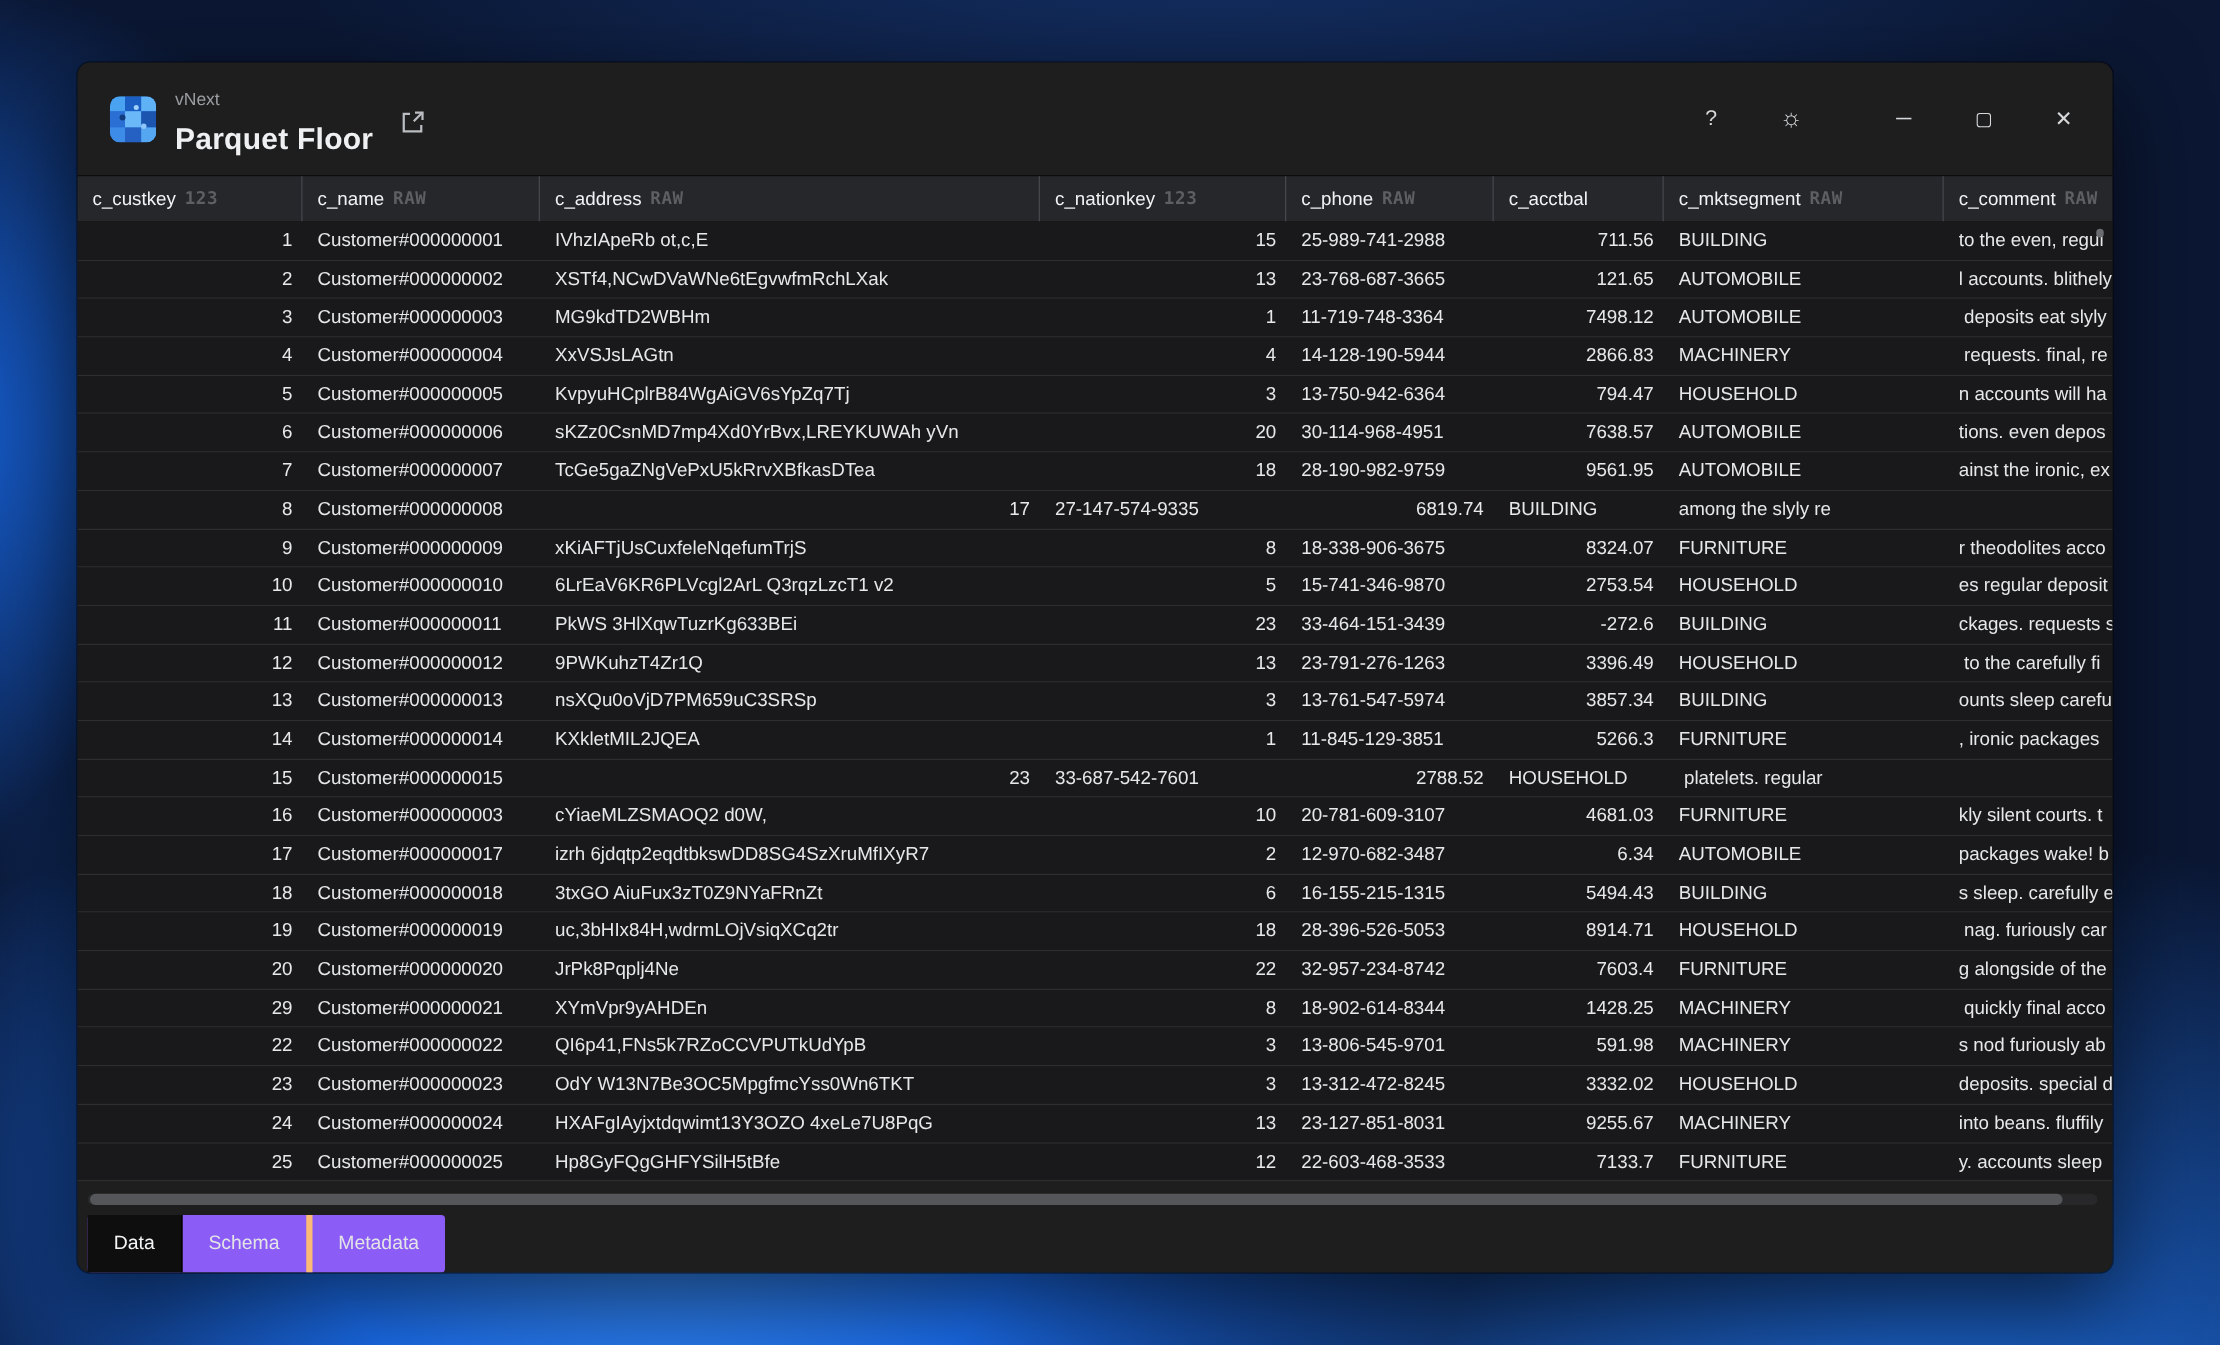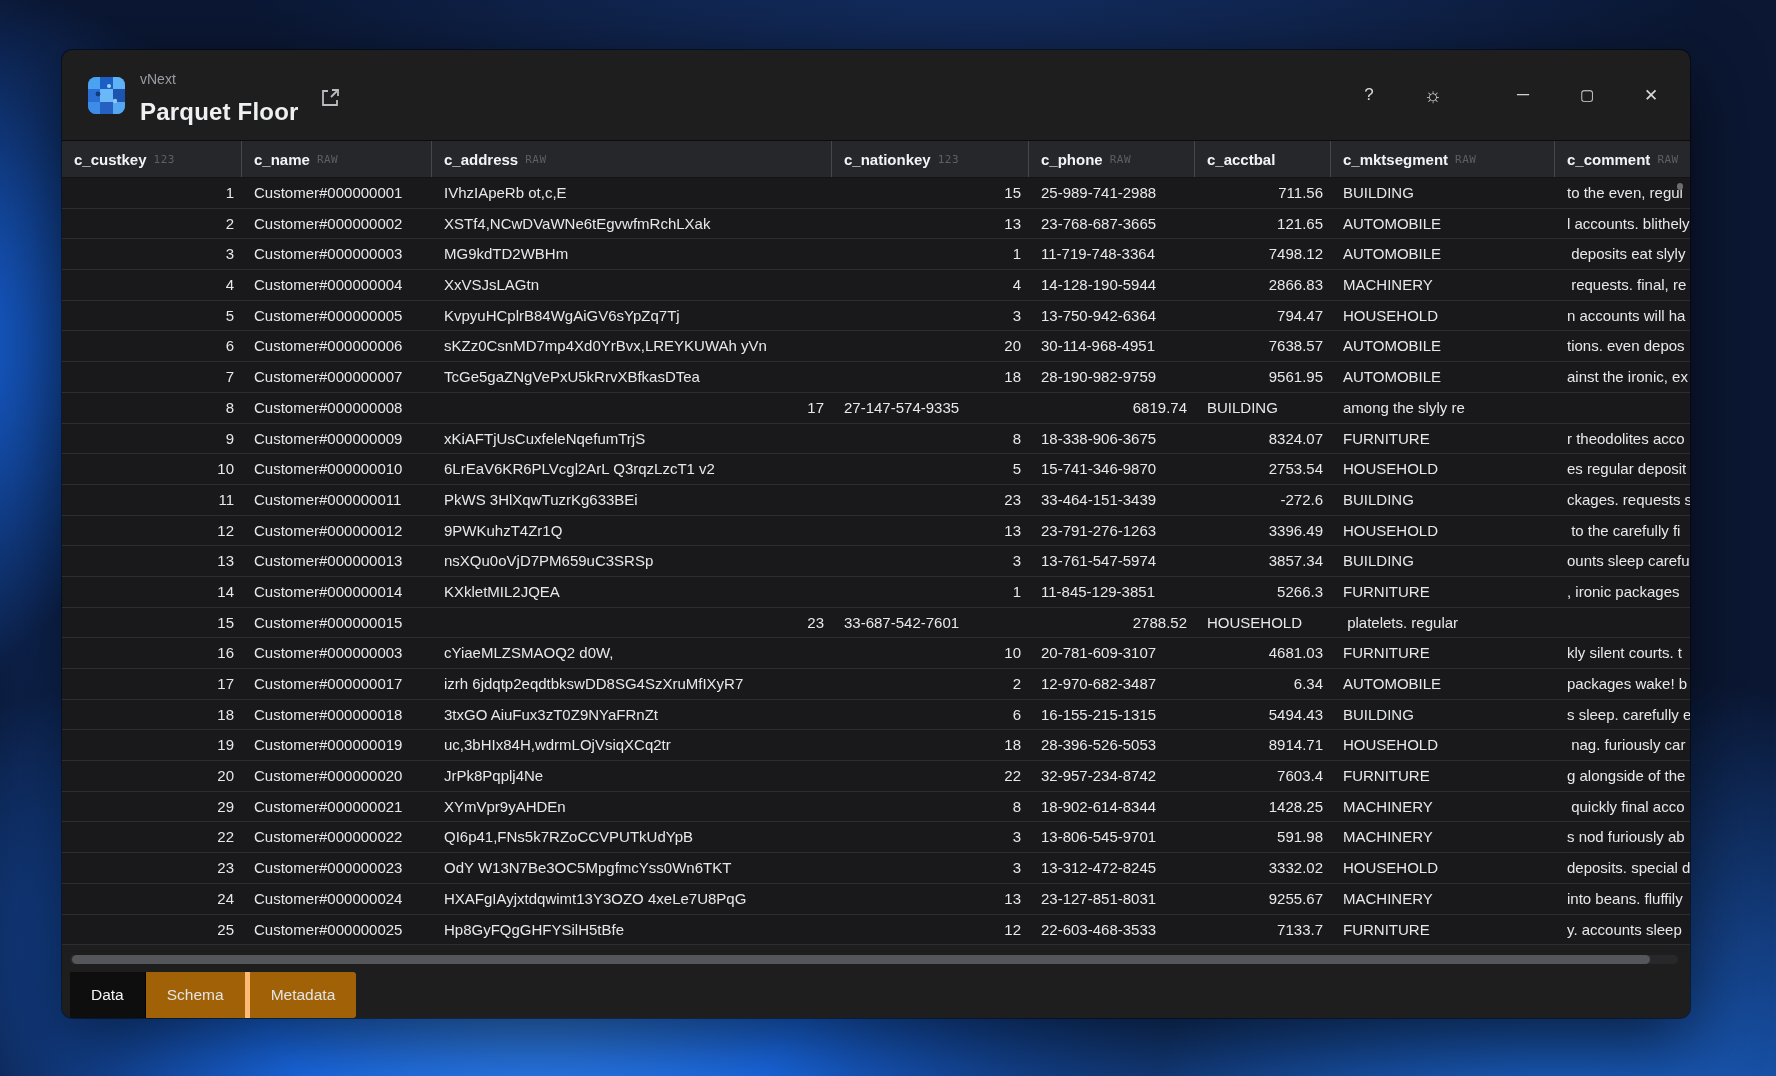--- a/index.html
+++ b/index.html
@@ -34,34 +34,34 @@
   .ctrl.min{margin-right:30px;}
   .ctrl.max{margin-right:30px;font-size:15px;}
   .ctrl.close{margin-right:22px;}
   
   .table{position:absolute;left:0;top:90px;width:100%;--cols:180px 190px 400px 197px 166px 136px 224px minmax(0,1fr);}
   .t-head{display:grid;grid-template-columns:var(--cols);height:36px;background:#26272b;
           border-top:1px solid #0c0c0d;border-bottom:1px solid #141415;}
   .h-cell{display:flex;align-items:center;gap:7px;padding:0 12px;border-right:1px solid #45474c;
           overflow:hidden;white-space:nowrap;}
   .h-cell:last-child{border-right:none;}
-  .h-name{font-size:15px;font-weight:700;color:#f2f3f4;}
-  .h-badge{font-family:"DejaVu Sans Mono",monospace;font-size:11px;font-weight:400;color:#5d5f63;letter-spacing:.5px;}
+  .h-name{font-size:15px;font-weight:400;color:#f2f3f4;}
+  .h-badge{font-family:"DejaVu Sans Mono",monospace;font-size:14px;font-weight:700;color:#5d5f63;letter-spacing:.5px;}
   .t-body{position:relative;}
   .t-row{display:grid;grid-template-columns:var(--cols);height:29.7px;background:#19191b;
          border-bottom:1px solid #2e2e31;}
   .t-cell{font-size:15px;color:#e7e8ea;line-height:29.7px;padding:0 12px;
           overflow:hidden;white-space:pre;}
   .t-cell.right{text-align:right;padding-right:8px;}
   
   .vscroll-thumb{position:absolute;right:7px;top:43px;width:6px;height:7px;border-radius:3px;background:#6a6c70;}
   .hscroll{position:absolute;left:8px;top:905px;width:1608px;height:9px;border-radius:5px;background:#28282a;}
   .hscroll-thumb{position:absolute;left:2px;top:0;height:9px;width:1578px;border-radius:5px;background:#55565a;}
   
-  .tabstrip{position:absolute;left:8px;top:922px;height:46px;display:flex;background:#a16207;border-radius:3px;}
+  .tabstrip{position:absolute;left:8px;top:922px;height:46px;display:flex;background:#8b5cf6;border-radius:3px;}
   .tab{height:100%;display:flex;align-items:center;padding:0 21px;font-size:15.5px;color:#e3e4e6;
        border-right:5px solid #fdba74;}
   .tab:last-child{border-right:none;}
   .tab.active{background:#0e0e0f;color:#f4f5f6;font-weight:400;border-right:1px solid #000;}
 </style>
 </head>
 <body>
 
 <div class="window">
 

